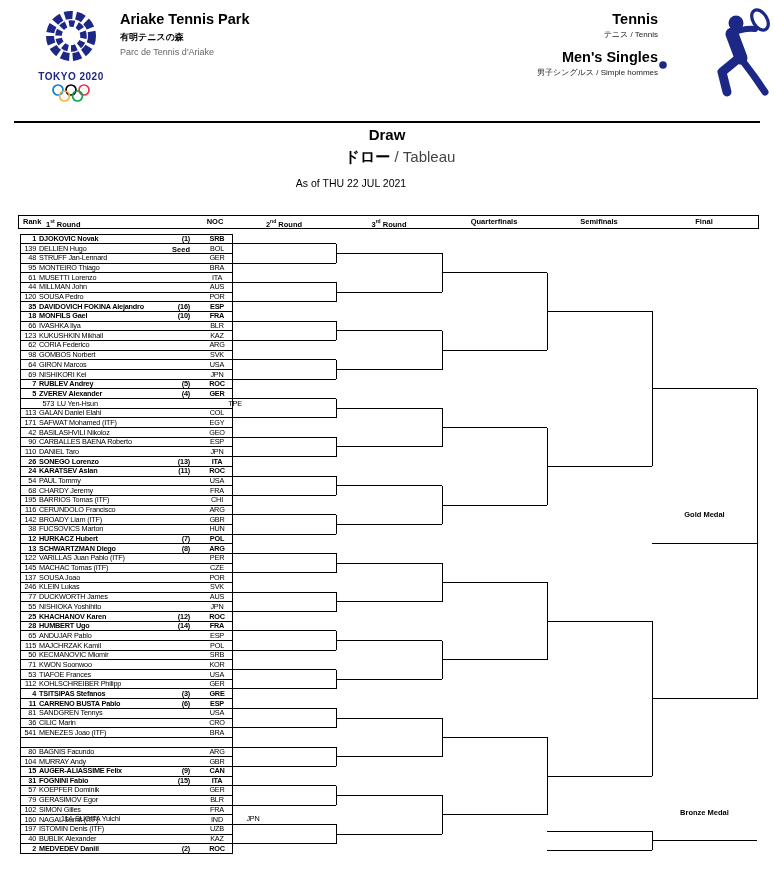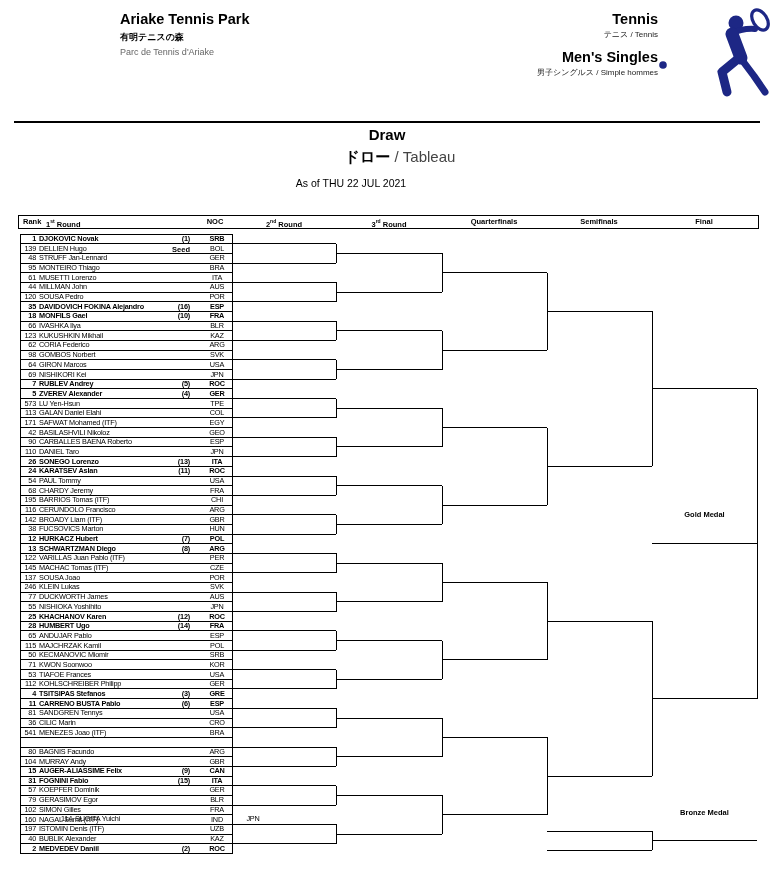--- a/index.html
+++ b/index.html
@@ -44,20 +44,34 @@
 
   .medal { position:absolute; left:652px; width:105px; text-align:center; font-size:7.5px; font-weight:bold; }
   .medal.gold { top:510px; }
   .medal.bronze { top:808px; }
 </style>
 </head>
 <body>
 
 <div class="page">
 
+  <div class="emblem-block">
+    <svg width="70" height="58" viewBox="0 0 70 58">
+      <circle cx="35" cy="28" r="21" fill="none" stroke="#1d2785" stroke-width="8" stroke-dasharray="8 3.5"></circle>
+      <circle cx="35" cy="28" r="12.5" fill="none" stroke="#1d2785" stroke-width="6.5" stroke-dasharray="5.5 3" stroke-dashoffset="3"></circle>
+    </svg>
+    <div class="emblem-word" style="color:#1d2785">TOKYO 2020</div>
+    <svg width="50" height="22" viewBox="0 0 50 22" style="margin-top:1px">
+      <circle cx="12" cy="7" r="5" fill="none" stroke="#0081c8" stroke-width="1.7"></circle>
+      <circle cx="25" cy="7" r="5" fill="none" stroke="#000000" stroke-width="1.7"></circle>
+      <circle cx="38" cy="7" r="5" fill="none" stroke="#ee334e" stroke-width="1.7"></circle>
+      <circle cx="18.5" cy="13" r="5" fill="none" stroke="#fcb131" stroke-width="1.7"></circle>
+      <circle cx="31.5" cy="13" r="5" fill="none" stroke="#00a651" stroke-width="1.7"></circle>
+    </svg>
+  </div>
 
   <div class="venue-block">
     <div class="venue-title">Ariake Tennis Park</div>
     <div class="venue-ja">有明テニスの森</div>
     <div class="venue-fr">Parc de Tennis d'Ariake</div>
   </div>
 
   <div class="event-block">
     <div class="event-sport">Tennis</div>
     <div class="event-sub">テニス / Tennis</div>
@@ -328,21 +342,21 @@
         <span class="nm">RUBLEV Andrey</span>
         <span class="sd">(5)</span>
         <span class="nc">ROC</span>
       </div>
       <div class="prow seeded" style="top: 388.88px;">
         <span class="rk">5</span>
         <span class="nm">ZVEREV Alexander</span>
         <span class="sd">(4)</span>
         <span class="nc">GER</span>
       </div>
-      <div class="prow" style="top: 398.56px;">
+      <div class="prow" style="top: 398.56px; margin-left: 18px;">
         <span class="rk">573</span>
         <span class="nm">LU Yen-Hsun</span>
         <span class="sd"></span>
         <span class="nc">TPE</span>
       </div>
       <div class="prow" style="top: 408.24px;">
         <span class="rk">113</span>
         <span class="nm">GALAN Daniel Elahi</span>
         <span class="sd"></span>
         <span class="nc">COL</span>

